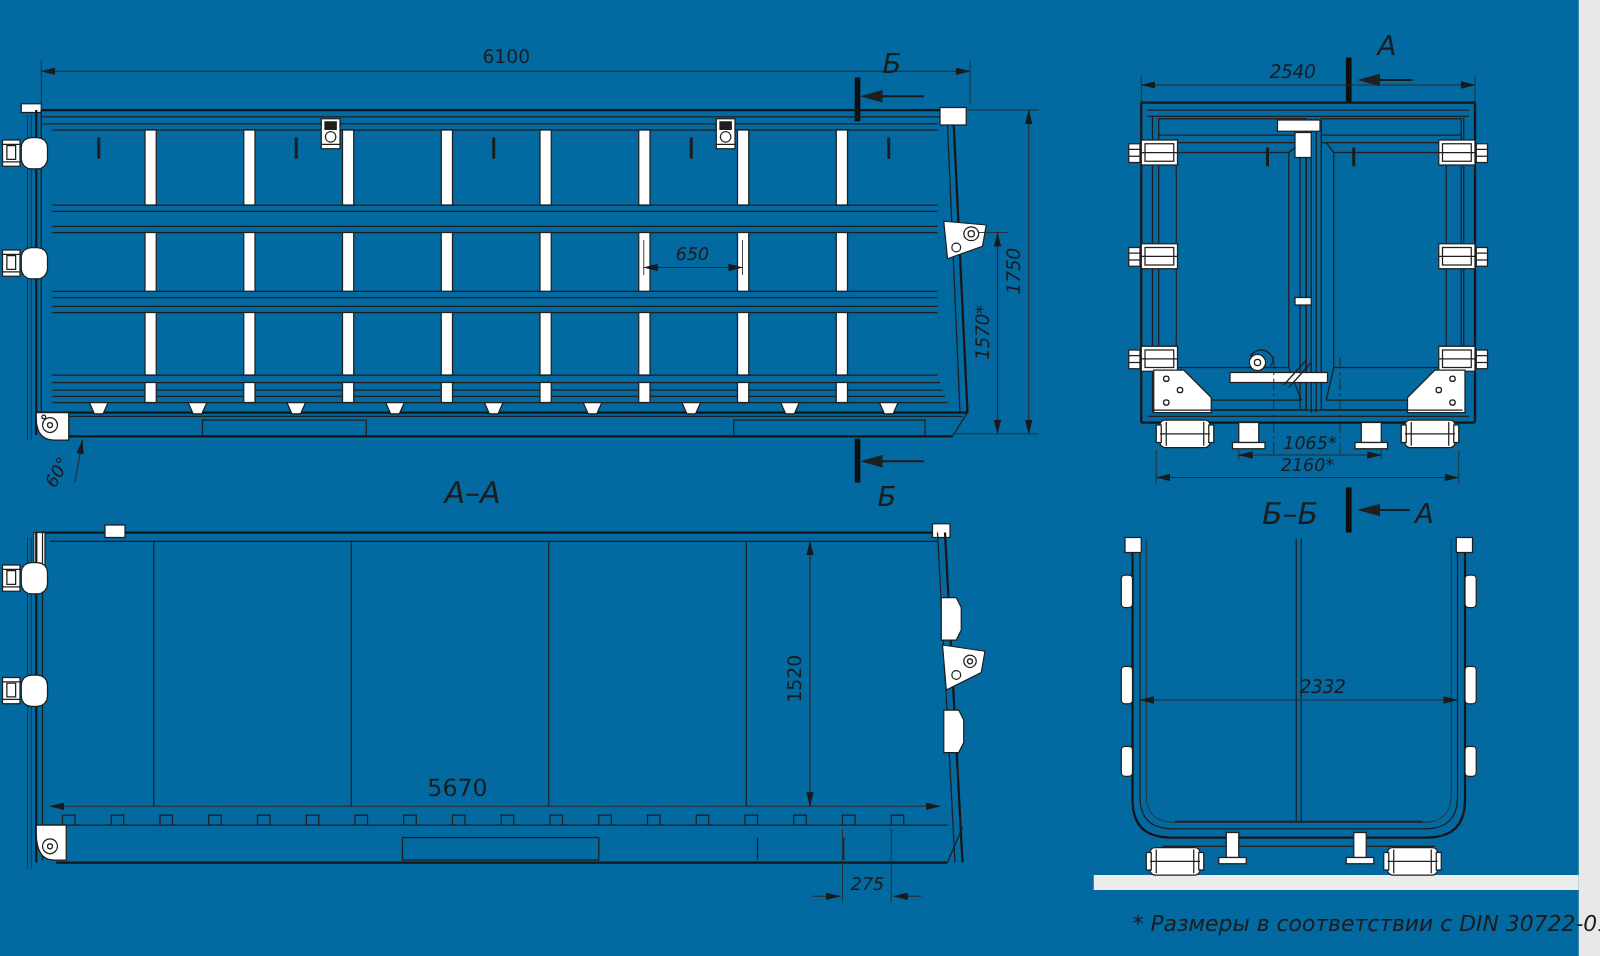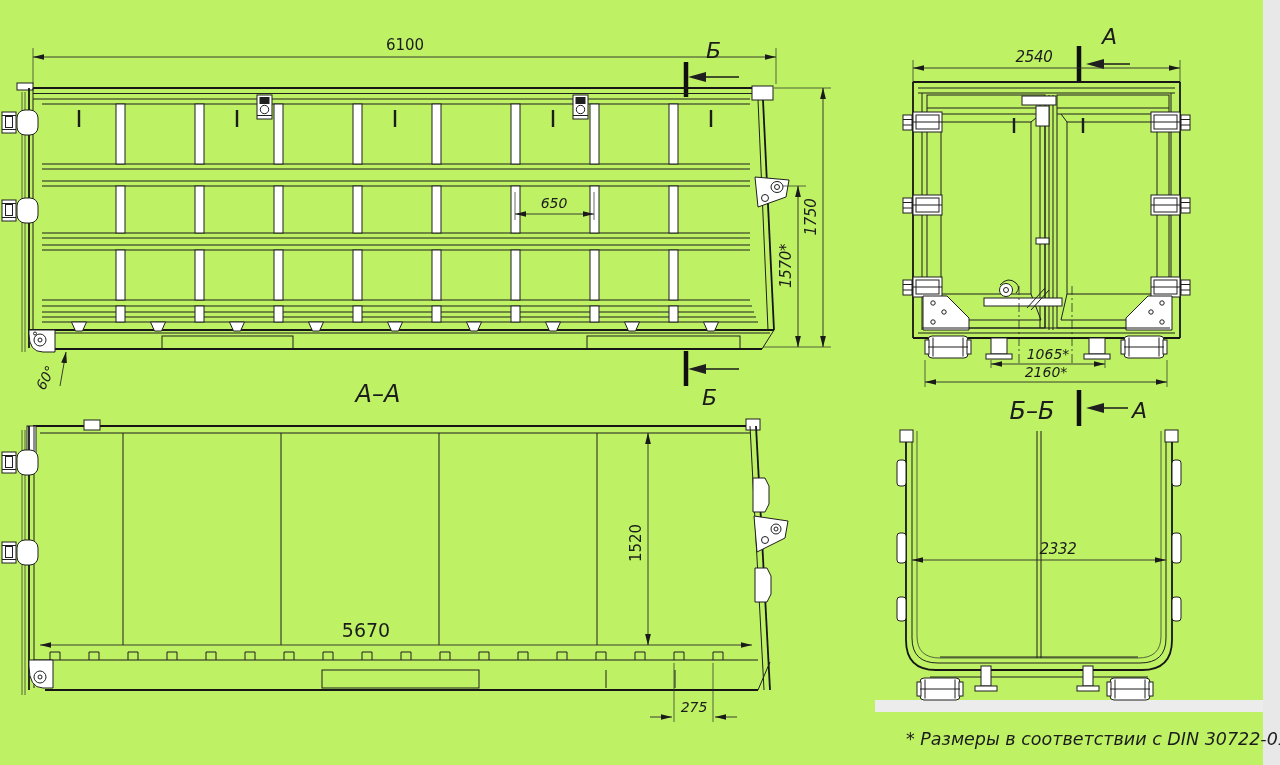--- a/index.html
+++ b/index.html
@@ -1,16 +1,16 @@
 <!DOCTYPE html>
 <html><head>
 <meta charset="utf-8">
 <style>
   html,body{margin:0;padding:0;background:#fff;}
-  .stage{position:relative;width:1280px;height:765px;background:#bef264;overflow:hidden;}
+  .stage{position:relative;width:1280px;height:765px;background:#0369a1;overflow:hidden;}
   svg{display:block;}
   .ln{stroke:#1f1f1f;stroke-width:1;fill:none;}
   .lt{stroke:#2a2a2a;stroke-width:.7;fill:none;}
   .hv{stroke:#161616;stroke-width:1.8;fill:none;}
   .fw{stroke:#1f1f1f;stroke-width:1;fill:#ffffff;}
   .fd{fill:#1f1f1f;stroke:none;}
   .dim{stroke:#2a2a2a;stroke-width:.9;fill:none;}
   .arl{stroke:#1a1a1a;stroke-width:1.5;fill:none;}
   .tick{stroke:#0f0f0f;stroke-width:4.5;fill:none;}
   .tk{stroke:#1c1c1c;stroke-width:2.4;fill:none;}

